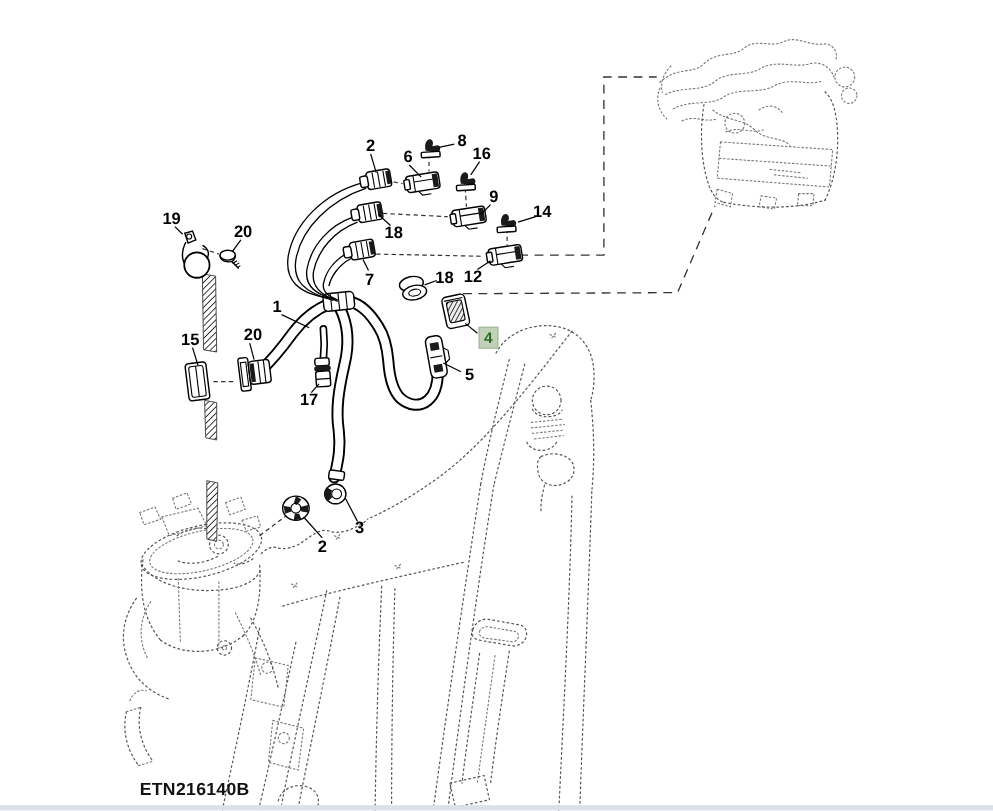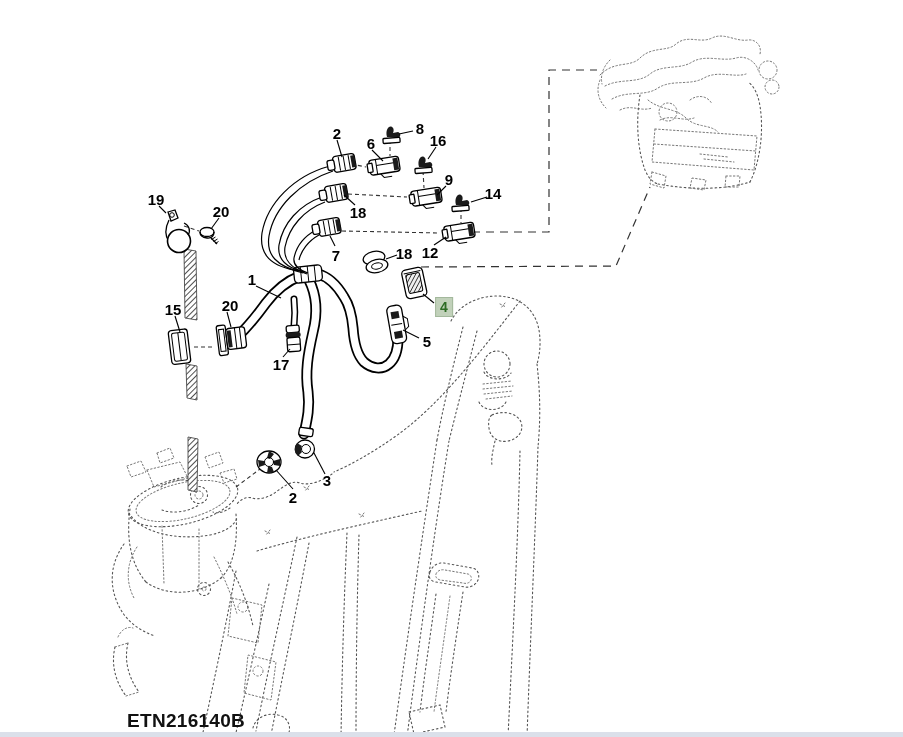--- a/index.html
+++ b/index.html
@@ -3,21 +3,21 @@
 <meta charset="utf-8">
 <style>
   html,body{margin:0;padding:0;background:#fff;}
   .stage{position:relative;width:903px;height:737px;background:#ffffff;overflow:hidden;
          font-family:"Liberation Sans",sans-serif;}
   .stage svg{position:absolute;left:0;top:0;}
   .callout{position:absolute;transform:translate(-50%,-50%);font-weight:bold;font-size:15px;
            color:#000;line-height:1;white-space:nowrap;}
   .callout.badge{background:#c1d1ba;color:#2d6b24;border:1px solid #a3b89c;
                  padding:2px 4px;font-size:14px;}
-  .drawing-code{position:absolute;font-weight:bold;font-size:19px;color:#111;letter-spacing:.3px;}
+  .drawing-code{position:absolute;font-weight:bold;font-size:16px;color:#111;letter-spacing:.3px;}
   .footer-bar{position:absolute;left:0;right:0;bottom:0;height:5px;background:#dbe0ea;}
   .ln{stroke:#000;stroke-width:1.3;fill:none;}
   .dot{stroke:#555;stroke-width:1.1;fill:none;stroke-dasharray:1.6,2.8;stroke-linecap:round;}
   .dotl{stroke:#777;stroke-width:1;fill:none;stroke-dasharray:1.5,2.2;stroke-linecap:round;}
   .dsh{stroke:#333;stroke-width:1.2;fill:none;stroke-dasharray:8,6;}
   .dshs{stroke:#333;stroke-width:1.1;fill:none;stroke-dasharray:4,3;}
   .ldr{stroke:#000;stroke-width:1.1;fill:none;}
   .tubeO{stroke:#000;stroke-width:11;fill:none;stroke-linecap:round;}
   .tubeI{stroke:#fff;stroke-width:7.5;fill:none;stroke-linecap:round;}
   .stubO{stroke:#000;stroke-width:7;fill:none;stroke-linecap:round;}

